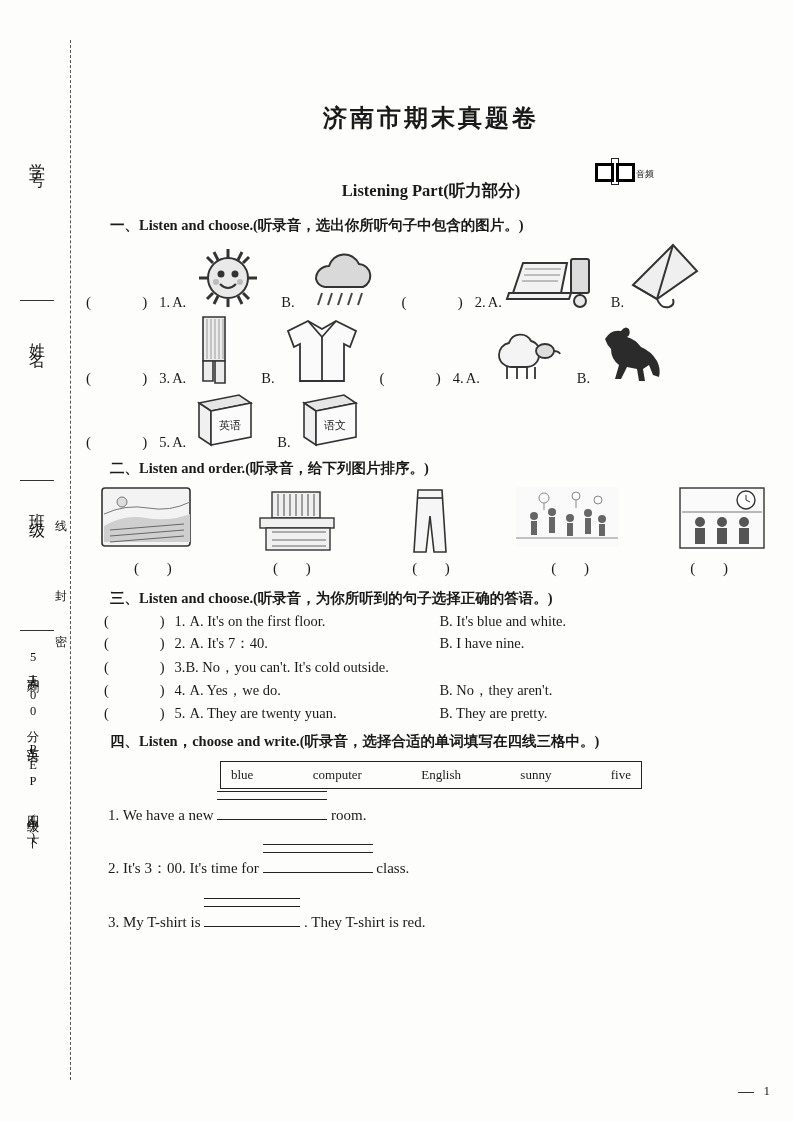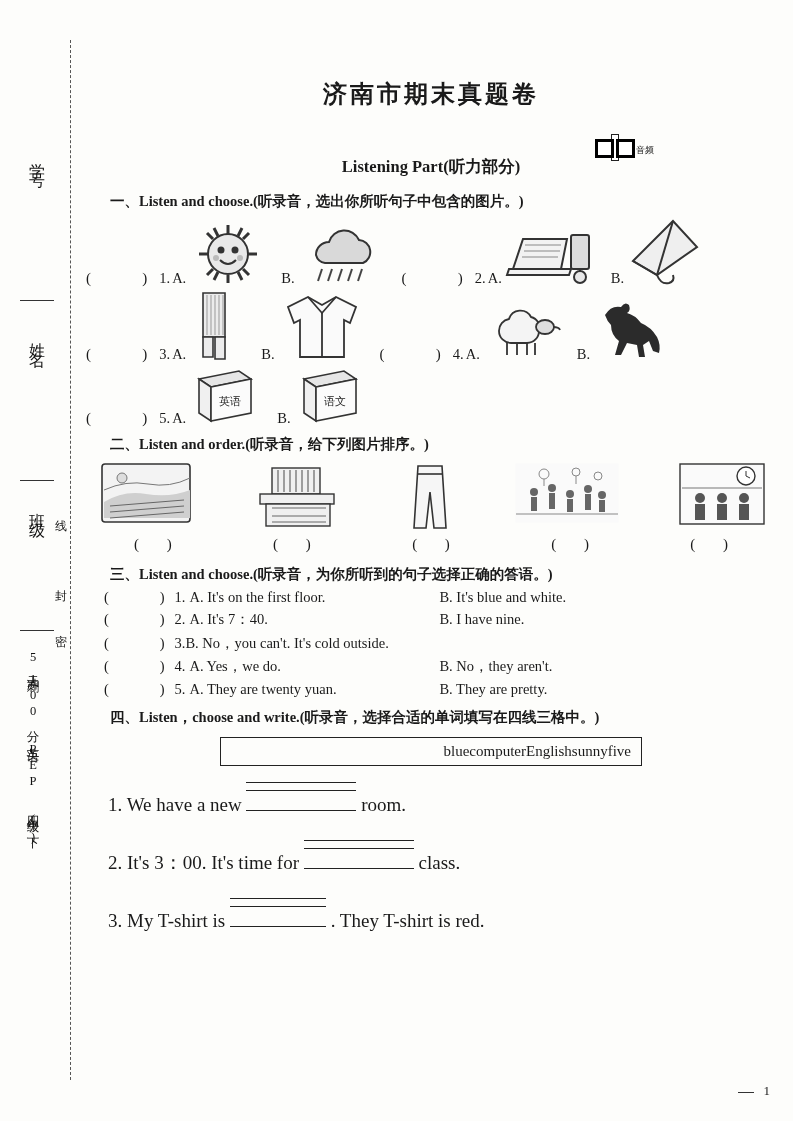--- a/index.html
+++ b/index.html
@@ -44,21 +44,21 @@
 
   
   .content{
     position:absolute;left:86px;top:0;width:690px;height:1121px;
   }
   .title{
     text-align:center;
     font-size:24px;
     font-weight:bold;
     letter-spacing:3px;
-    margin-top:78px;
+    margin-top:102px;
     font-family:"Liberation Serif", serif;
   }
   .listening-head{
     text-align:center;
     margin-top:46px;
     font-size:16.5px;
     font-weight:bold;
     position:relative;
   }
   .qr-wrap{
@@ -104,23 +104,23 @@
   .mc{margin-top:3px;}
   .mc-row{display:flex;align-items:baseline;font-size:14.5px;margin-top:4.5px;padding-left:18px;}
   .mc-paren{letter-spacing:10px;}
   .mc-a{width:250px;margin-left:4px;}
   .mc-b{}
 
   
   .bank{
     margin:10px auto 16px auto;
     width:400px;border:1px solid #222;padding:5px 10px;
-    display:flex;justify-content:flex-end;font-size:15px;
-  }
-  .fill{margin-top:28px;padding-left:22px;font-size:19px;}
+    display:flex;justify-content:space-between;font-size:13px;
+  }
+  .fill{margin-top:16px;padding-left:22px;font-size:15px;}
   .fill-row{margin-top:22px;position:relative;}
   .blank{
     display:inline-block;border-bottom:1px solid #222;height:14px;
     position:relative;
   }
   .blank::before,.blank::after{
     content:"";position:absolute;left:0;right:0;border-top:1px solid #222;
   }
   .blank::before{top:-6px;}
   .blank::after{top:-14px;}

